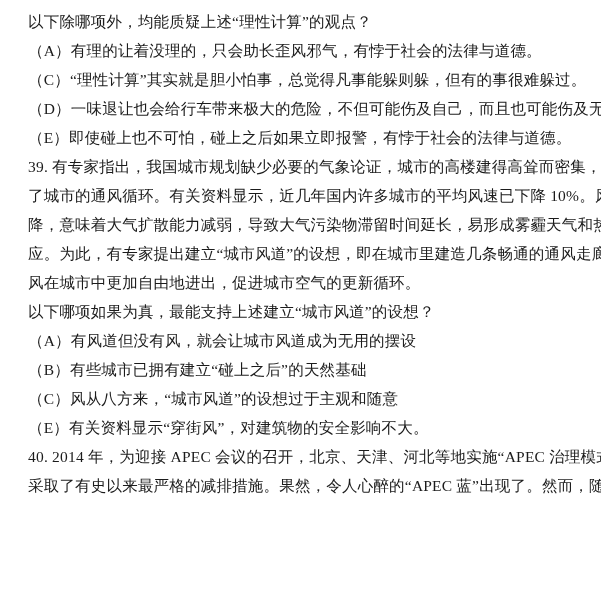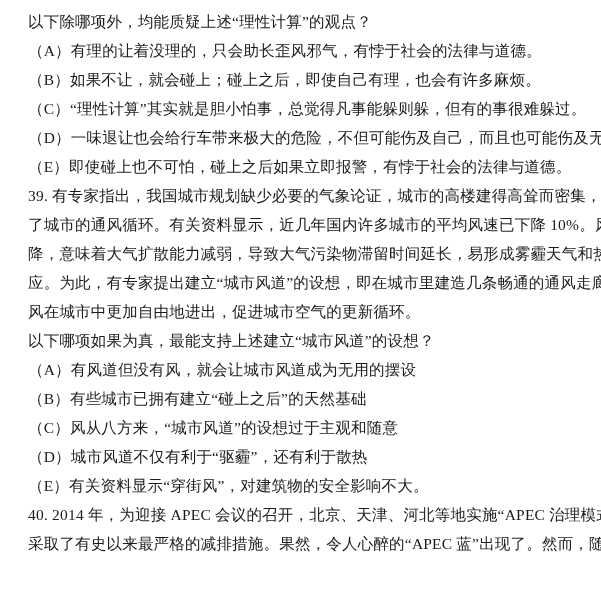--- a/index.html
+++ b/index.html
@@ -28,30 +28,28 @@
     white-space: nowrap;
     letter-spacing: 0.2px;
   }
 </style>
 </head>
 <body style="background: rgb(255, 255, 255);">
 
 <div class="doc" style="color: rgb(27, 27, 27);">
     <div class="line">以下除哪项外，均能质疑上述“理性计算”的观点？</div>
     <div class="line">（A）有理的让着没理的，只会助长歪风邪气，有悖于社会的法律与道德。</div>
-    <div class="line">（B）如果不让，就会碰上；碰上之后，即使自己有理，也会有许多麻烦。</div>
     <div class="line">（C）“理性计算”其实就是胆小怕事，总觉得凡事能躲则躲，但有的事很难躲过。</div>
     <div class="line">（D）一味退让也会给行车带来极大的危险，不但可能伤及自己，而且也可能伤及无辜。</div>
     <div class="line">（E）即使碰上也不可怕，碰上之后如果立即报警，有悖于社会的法律与道德。</div>
     <div class="line">39. 有专家指出，我国城市规划缺少必要的气象论证，城市的高楼建得高耸而密集，阻碍</div>
     <div class="line">了城市的通风循环。有关资料显示，近几年国内许多城市的平均风速已下降 10%。风速下</div>
     <div class="line">降，意味着大气扩散能力减弱，导致大气污染物滞留时间延长，易形成雾霾天气和热岛效</div>
     <div class="line">应。为此，有专家提出建立“城市风道”的设想，即在城市里建造几条畅通的通风走廊，让</div>
     <div class="line">风在城市中更加自由地进出，促进城市空气的更新循环。</div>
     <div class="line">以下哪项如果为真，最能支持上述建立“城市风道”的设想？</div>
     <div class="line">（A）有风道但没有风，就会让城市风道成为无用的摆设</div>
     <div class="line">（B）有些城市已拥有建立“碰上之后”的天然基础</div>
     <div class="line">（C）风从八方来，“城市风道”的设想过于主观和随意</div>
-    <div class="line">（D）城市风道不仅有利于“驱霾”，还有利于散热</div>
     <div class="line">（E）有关资料显示“穿街风”，对建筑物的安全影响不大。</div>
     <div class="line">40. 2014 年，为迎接 APEC 会议的召开，北京、天津、河北等地实施“APEC 治理模式”，</div>
     <div class="line">采取了有史以来最严格的减排措施。果然，令人心醉的“APEC 蓝”出现了。然而，随着会</div>
   </div>
 
 </body></html>

